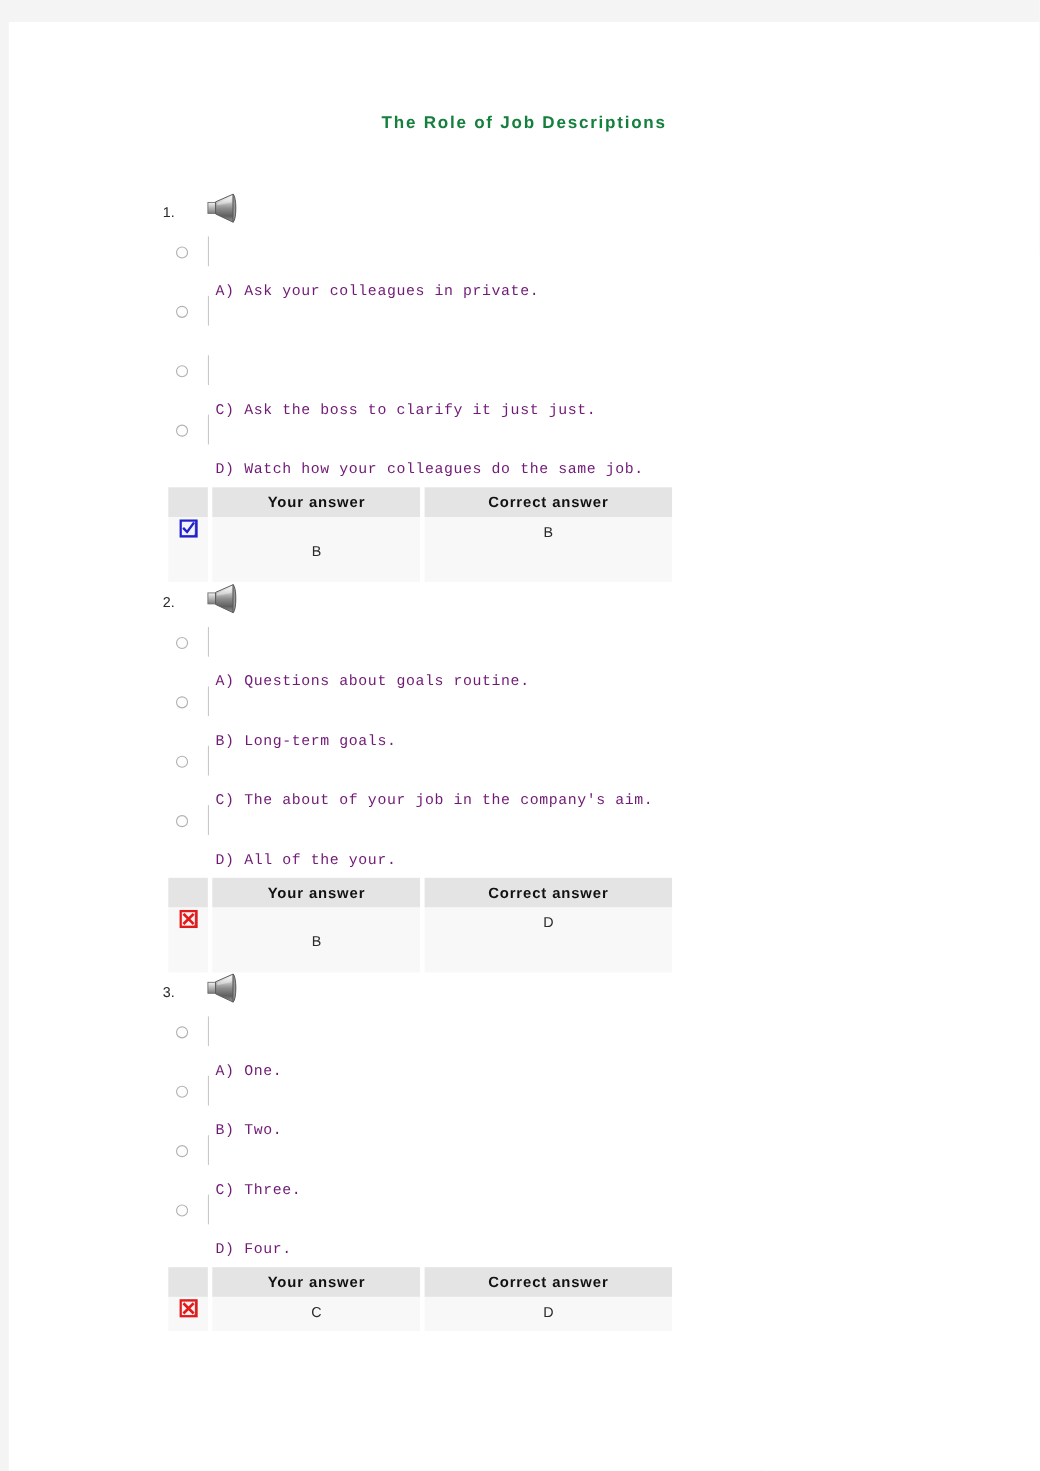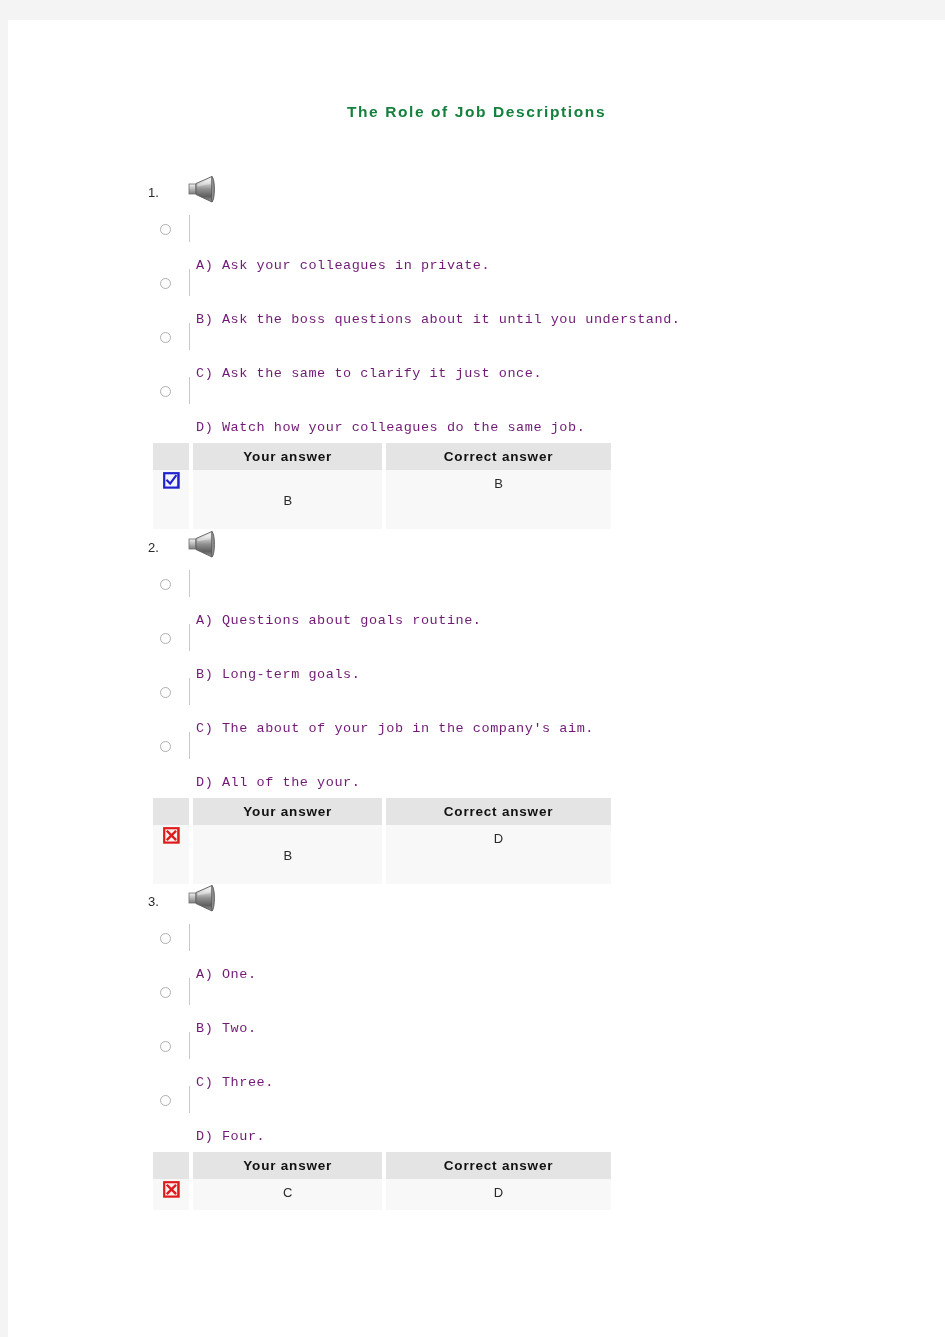--- a/index.html
+++ b/index.html
@@ -180,26 +180,25 @@
   </svg></div>
         </div>
         <div class="option-row" style="position: absolute; left: 0px; top: 46px; width: 700px;">
           <span class="radio-icon"></span>
           <span class="opt-divider"></span>
           <span class="opt-text">A) Ask your colleagues in private.</span>
         </div>
         <div class="option-row" style="position: absolute; left: 0px; top: 100px; width: 700px;">
           <span class="radio-icon"></span>
           <span class="opt-divider"></span>
-          <span class="opt-text">B) Ask the boss questions about it until you understand.</span>
         </div>
         <div class="option-row" style="position: absolute; left: 0px; top: 154px; width: 700px;">
           <span class="radio-icon"></span>
           <span class="opt-divider"></span>
-          <span class="opt-text">C) Ask the same to clarify it just once.</span>
+          <span class="opt-text">C) Ask the boss to clarify it just just.</span>
         </div>
         <div class="option-row" style="position: absolute; left: 0px; top: 208px; width: 700px; text-align: center;">
           <span class="radio-icon"></span>
           <span class="opt-divider"></span>
           <span class="opt-text">D) Watch how your colleagues do the same job.</span>
         </div>
         <table class="ans-table tall" style="position: absolute; left: 5px; top: 271px;">
           <thead>
             <tr>
               <th class="hdr-mark"></th>

